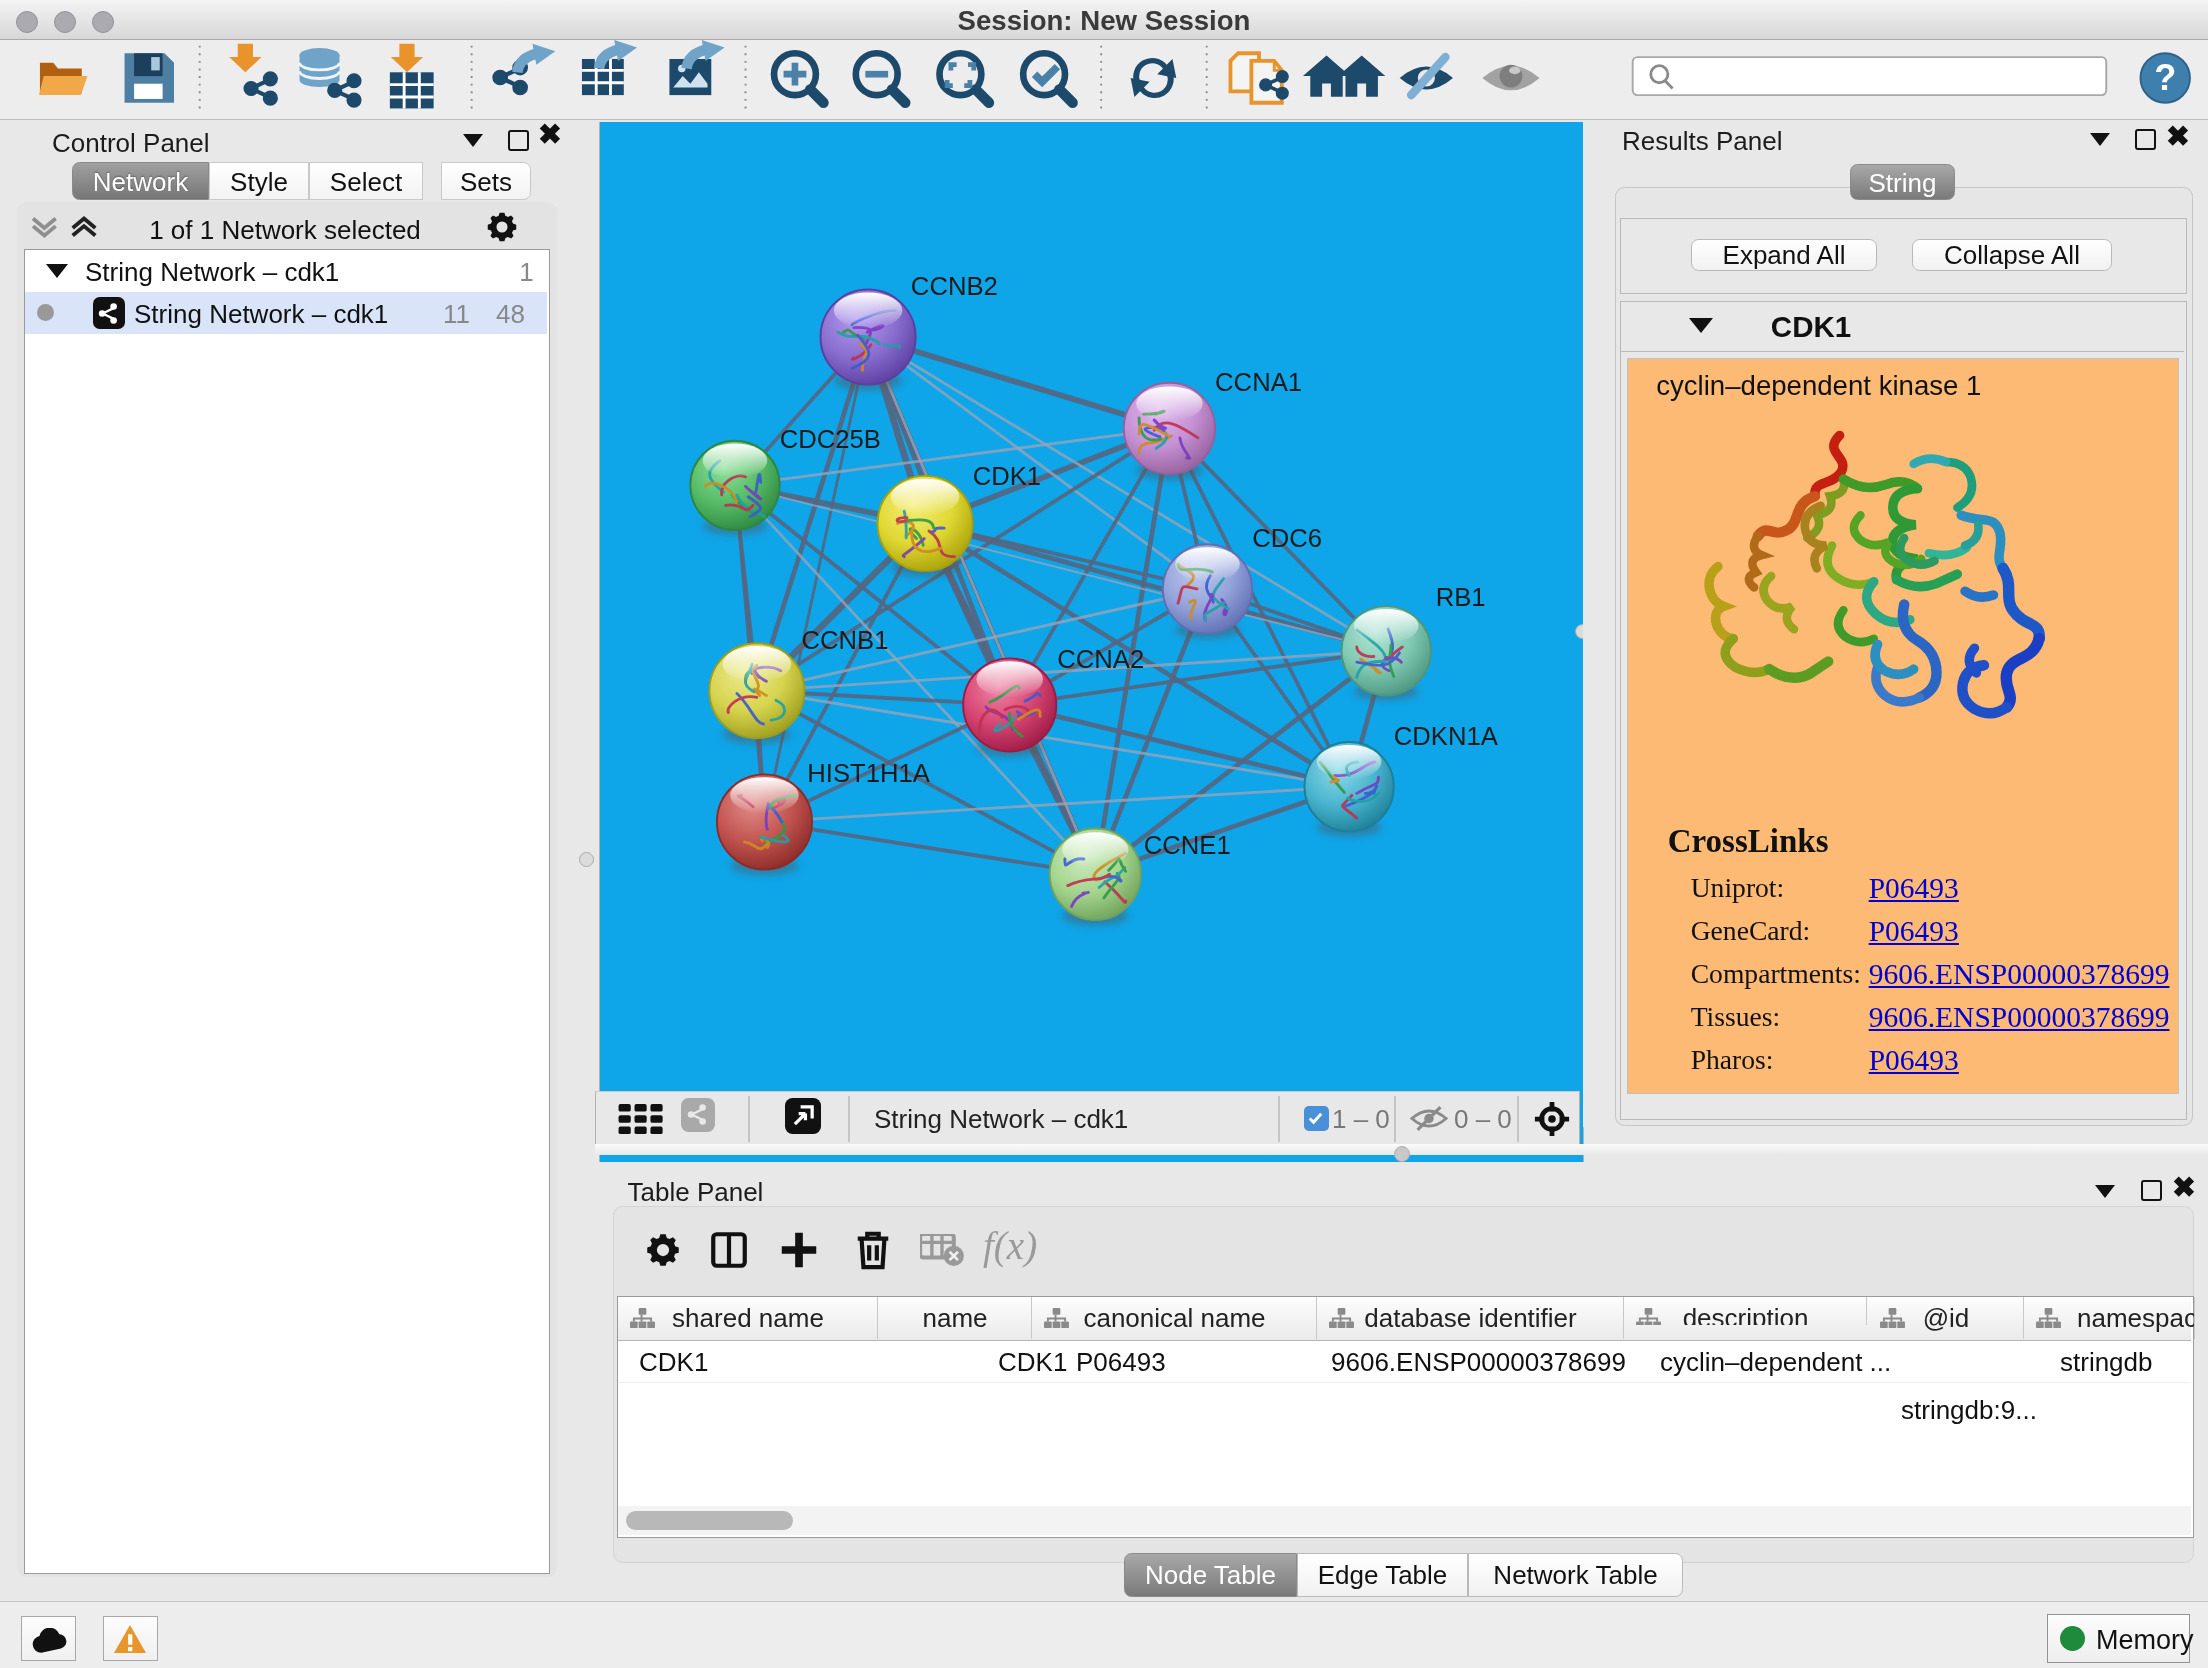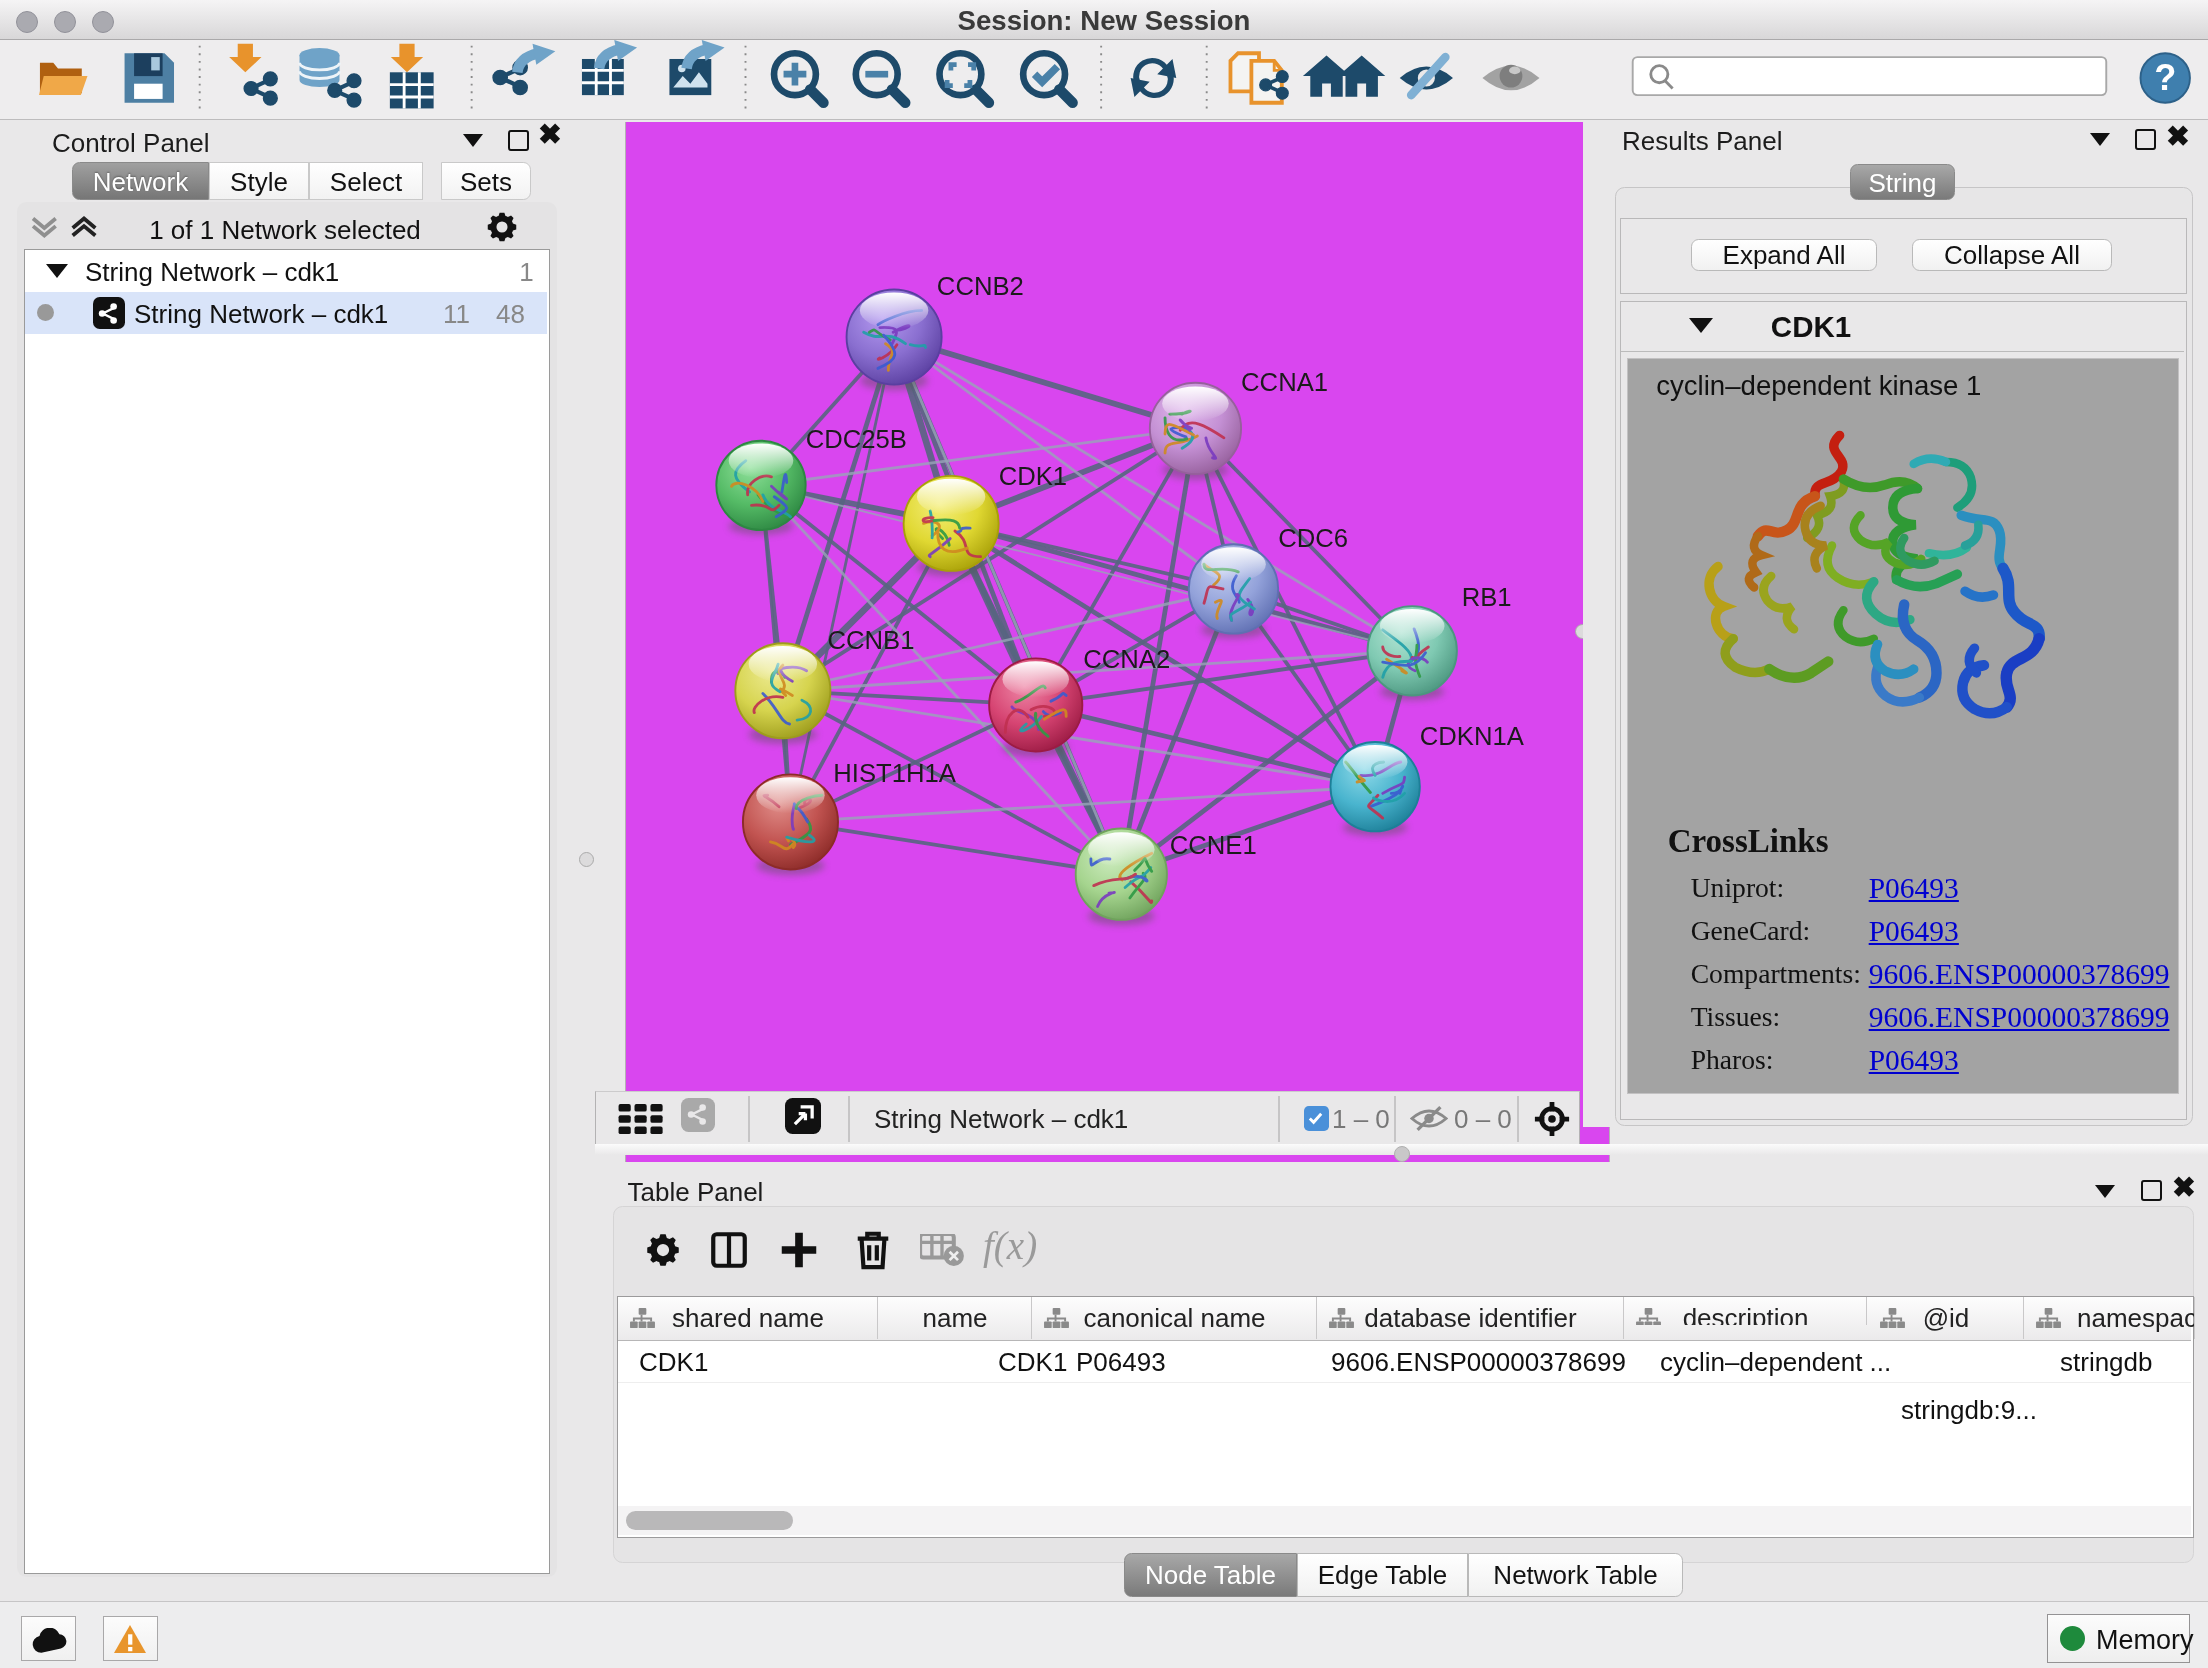--- a/index.html
+++ b/index.html
@@ -191,21 +191,21 @@
               <circle cx="13" cy="14.5" r="2.6"></circle>
               <path d="M4.5 8l8-4 .8 1.6-8 4zM4.5 10l8 4 .8-1.6-8-4z"></path>
             </g>
           </svg>
      <div class="abs" style="left:109px;top:6.7px;font-size:26px;color:#111;">String Network – cdk1</div>
      <div class="abs" style="left:418px;top:6.7px;font-size:26px;color:#888;">11</div>
      <div class="abs" style="left:471px;top:6.7px;font-size:26px;color:#888;">48</div>
    </div>
  </div>
 </div>
-<div class="abs" style="left:625px;top:122px;width:985px;height:1055px;background:#d946ef;border-left:1.9px solid #b3b2b3;border-right:1.9px solid #b3b2b3;">
+<div class="abs" style="left:599px;top:122px;width:985px;height:1055px;background:#0ea5e9;border-left:1.9px solid #b3b2b3;border-right:1.9px solid #b3b2b3;">
 <svg width="983" height="972" viewBox="0 0 1034 1022" style="position:absolute;left:0;top:0">
 <defs>
 <radialGradient id="gB2" cx="38%" cy="30%" r="75%">
             <stop offset="0%" stop-color="#b49af0"></stop>
             <stop offset="55%" stop-color="#8a6fd0"></stop>
             <stop offset="100%" stop-color="#5a3fa0"></stop>
           </radialGradient>
 <radialGradient id="gA1" cx="38%" cy="30%" r="75%">
             <stop offset="0%" stop-color="#e0b8ec"></stop>
             <stop offset="55%" stop-color="#c490d4"></stop>
@@ -549,21 +549,21 @@
  <div class="abs" style="left:267px;top:42px;width:105px;height:36px;border-radius:7.6px;background:linear-gradient(#a8a8a8,#7a7a7a);border:1px solid #8a8a8a;color:#fff;font-size:26px;text-align:center;line-height:36px;">String</div>
  <div class="abs" style="left:37px;top:96px;width:567px;height:76px;border:1.9px solid #b9b8b9;background:#e9e8e9;">
    <div class="btn abs" style="left:70px;top:20px;width:186px;height:32px;line-height:30px;">Expand All</div>
    <div class="btn abs" style="left:291px;top:20px;width:200px;height:32px;line-height:30px;">Collapse All</div>
  </div>
  <div class="abs" style="left:37px;top:179px;width:567px;height:819px;border:1.9px solid #b9b8b9;background:#e9e8e9;">
    <div class="abs" style="left:0px;top:0px;width:563px;height:50px;border-bottom:1.9px solid #bbb;">
      <div class="abs" style="left:68px;top:16px;width:0;height:0;border-left:12.4px solid transparent;border-right:12.4px solid transparent;border-top:15px solid #111;"></div>
      <div class="abs" style="left:0;top:7.6px;width:380px;text-align:center;font-size:29.5px;font-weight:bold;color:#111;">CDK1</div>
    </div>
-   <div class="abs" style="left:5.7px;top:56px;width:552px;height:736px;border:1.9px solid #c2c1c2;background:#a3a3a3;">
+   <div class="abs" style="left:5.7px;top:56px;width:552px;height:736px;border:1.9px solid #c2c1c2;background:#fdba74;">
      <div class="abs" style="left:28.5px;top:11.4px;font-size:27.6px;color:#111;">cyclin–dependent kinase 1</div>
      <svg width="380" height="323" viewBox="0 0 400 340" style="position:absolute;left:52px;top:65px">
 <g fill="none" stroke-linecap="round">
 <path d="M168 12 C150 30 178 34 170 50 C160 66 140 58 142 76" stroke="#c41f10" stroke-width="10"></path>
 <path d="M142 76 C118 84 128 104 112 112 C96 120 92 104 82 118" stroke="#c8551a" stroke-width="11"></path>
 <path d="M82 118 q-10 14 4 20 q-16 4 -6 18 q-14 6 -2 16" stroke="#b06a18" stroke-width="9"></path>
 <path d="M40 150 C24 162 30 186 46 192 C30 198 38 224 56 226" stroke="#b8a018" stroke-width="10"></path>
 <path d="M56 226 q-18 16 2 30 q20 10 36 2" stroke="#8f9e1c" stroke-width="10"></path>
 <path d="M94 258 q24 16 44 4 l18 -12" stroke="#5d9c22" stroke-width="11"></path>
 <path d="M134 120 q18 -10 10 -24 q20 -4 14 -20 q18 -2 14 -18" stroke="#7f9c20" stroke-width="9"></path>

